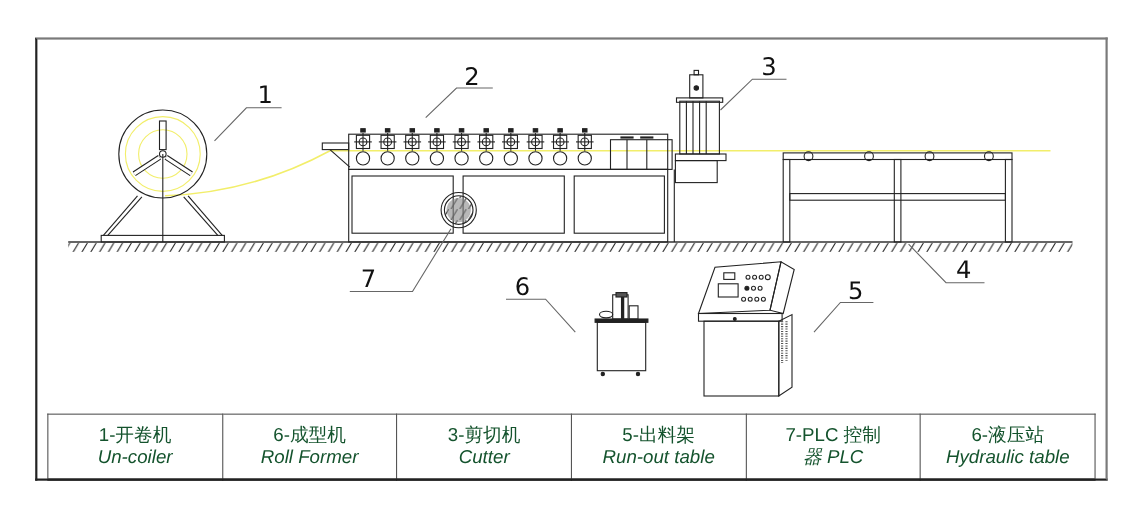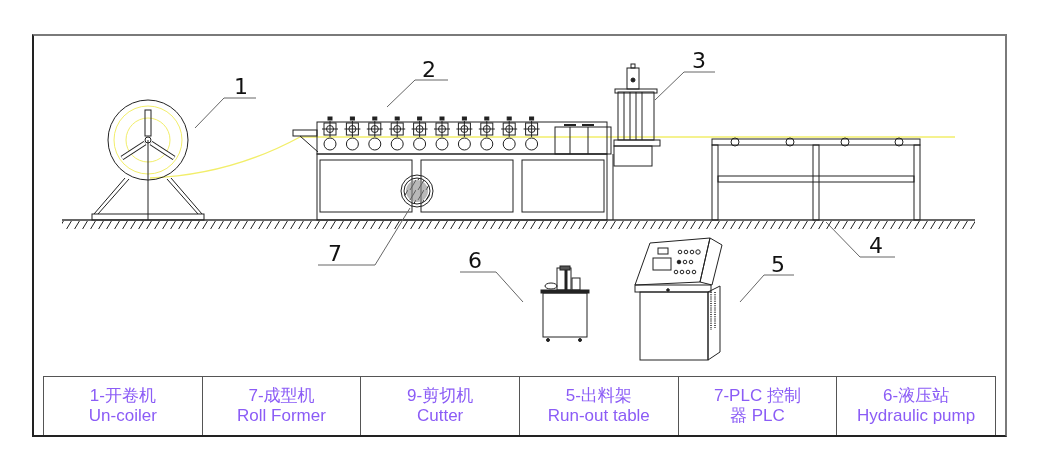--- a/index.html
+++ b/index.html
@@ -1,24 +1,24 @@
 <!DOCTYPE html>
 <html><head>
 <meta charset="utf-8">
 <style>
   html, body { margin:0; padding:0; background:#ffffff; }
   body { width:1043px; height:459px; position:relative; overflow:hidden; font-family:"Liberation Sans", "DejaVu Sans", sans-serif; }
   #frame { position:absolute; left:32px; top:34px; width:975px; height:403px; border-top:2px solid #7a7a7a; border-left:2px solid #222; border-right:2px solid #7a7a7a; border-bottom:2px solid #222; box-sizing:border-box; }
   #drawing { position:absolute; left:0; top:0; width:1043px; height:459px; }
   .callout { font-family:"DejaVu Sans", sans-serif; font-size:22px; fill:#111; }
   #legend { position:absolute; left:43px; top:376px; width:953px; height:61px; border-collapse:collapse; table-layout:fixed; }
-  #legend td { border:1.5px solid #555; text-align:center; vertical-align:middle; color:#8b5cf6; font-size:17px; line-height:20px; padding:0; }
+  #legend td { border:1.5px solid #555; text-align:center; vertical-align:middle; color:#14532d; font-size:17px; line-height:20px; padding:0; }
   #legend { border-top:1.5px solid #333; border-bottom:2px solid #222; }
   .cn { display:block; }
-  .en { display:block; }
+  .en { display:block;font-style:italic; }
 </style>
 </head>
 <body>
 
 <div id="frame"></div>
 
 <svg id="drawing" viewBox="0 0 1043 459" xmlns="http://www.w3.org/2000/svg">
   <defs>
     <pattern id="hatch" width="8" height="10" patternUnits="userSpaceOnUse">
       <line x1="8" y1="0" x2="2" y2="10" stroke="#222" stroke-width="1"></line>
@@ -238,34 +238,34 @@
 </svg>
 
 <table id="legend">
   <tbody>
       <tr>
     <td>
           <span class="cn">1-开卷机</span>
           <span class="en">Un-coiler</span>
         </td>
     <td>
-          <span class="cn">7-成型机</span>
+          <span class="cn">6-成型机</span>
           <span class="en">Roll Former</span>
         </td>
     <td>
-          <span class="cn">9-剪切机</span>
+          <span class="cn">3-剪切机</span>
           <span class="en">Cutter</span>
         </td>
     <td>
           <span class="cn">5-出料架</span>
           <span class="en">Run-out table</span>
         </td>
     <td>
           <span class="cn">7-PLC 控制</span>
           <span class="en">器 PLC</span>
         </td>
     <td>
           <span class="cn">6-液压站</span>
-          <span class="en">Hydraulic pump</span>
+          <span class="en">Hydraulic table</span>
         </td>
   </tr>
 </tbody>
   </table>
 
 </body></html>

